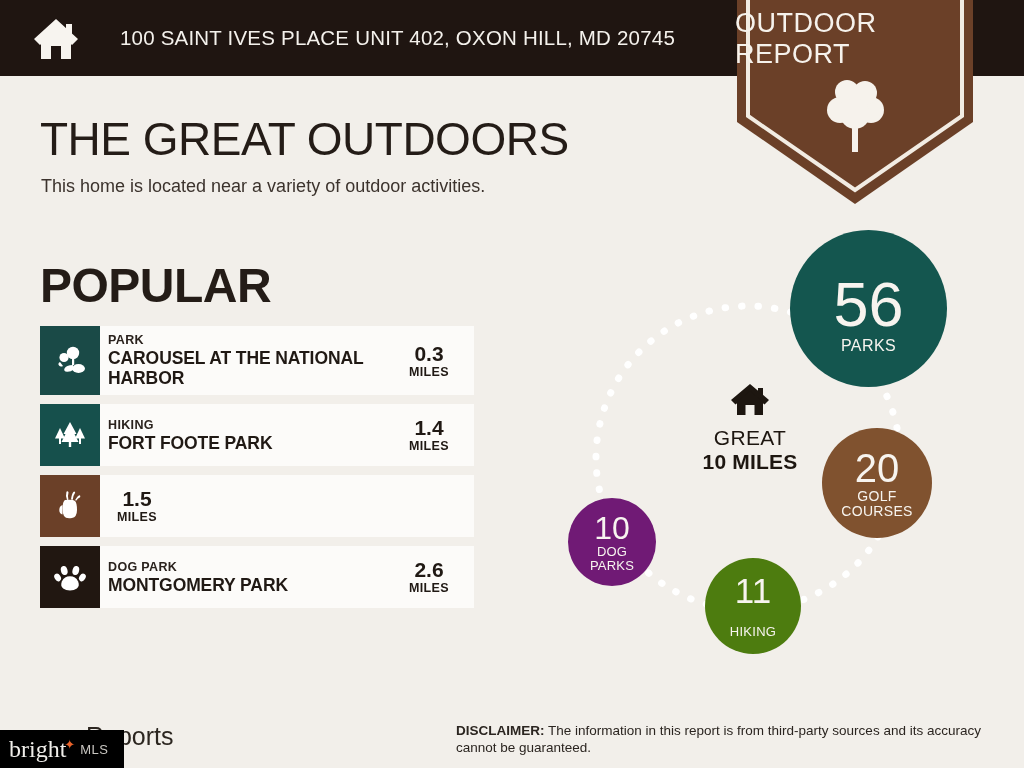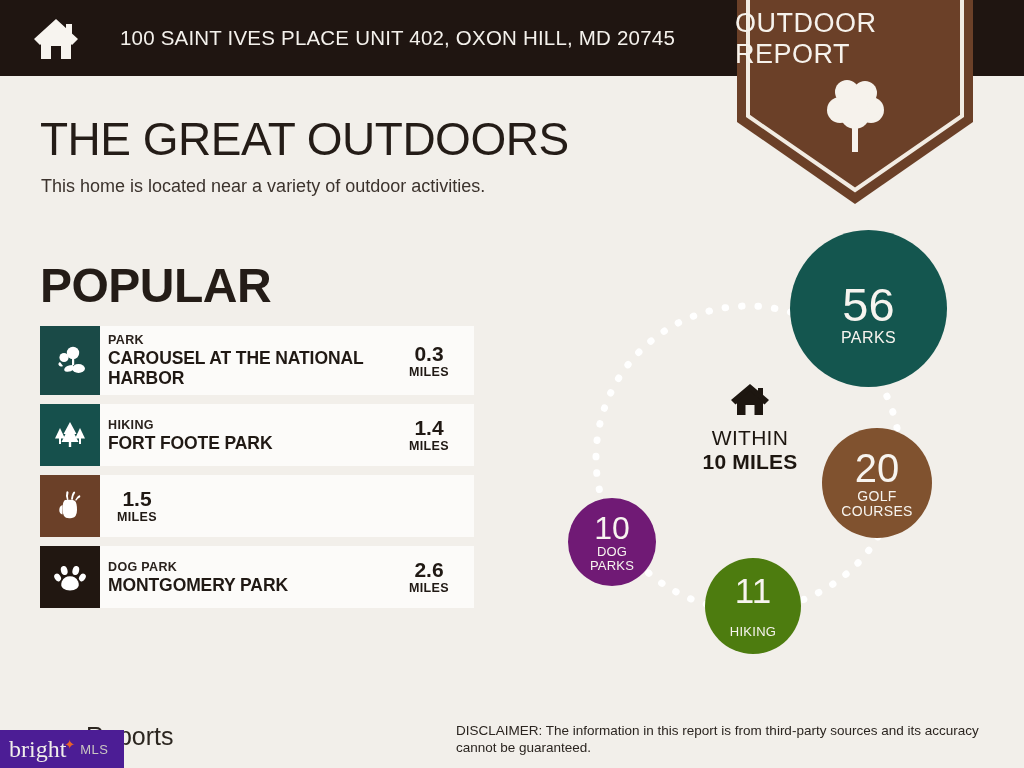--- a/index.html
+++ b/index.html
@@ -92,21 +92,21 @@
   .dots{position:absolute;left:0;top:0;width:500px;height:470px;}
   .bub{
     position:absolute;border-radius:50%;
     display:flex;flex-direction:column;align-items:center;justify-content:center;
     color:#f7f4ef;text-align:center;
   }
   .bub .n{font-weight:400;line-height:1;}
   .bub .l{font-weight:400;line-height:1.05;}
 
   .bub-parks{left:290px;top:20px;width:157px;height:157px;background:#14564f;}
-  .bub-parks .n{font-size:47px;margin-bottom:2px;margin-top:11px;}
+  .bub-parks .n{font-size:63px;margin-bottom:2px;margin-top:11px;}
   .bub-parks .l{font-size:16px;letter-spacing:.4px;}
 
   .bub-golf{left:322px;top:218px;width:110px;height:110px;background:#80522f;}
   .bub-golf .n{font-size:40px;margin-bottom:1px;}
   .bub-golf .l{font-size:14px;letter-spacing:.3px;}
 
   .bub-hiking{left:205px;top:348px;width:96px;height:96px;background:#4d7c0f;gap:16px;}
   .bub-hiking .n{font-size:35px;margin-bottom:1px;}
   .bub-hiking .l{font-size:13px;letter-spacing:.3px;}
 
@@ -121,37 +121,37 @@
   .cw{font-size:21px;color:#1d1610;letter-spacing:.3px;line-height:24px;}
   .cm{font-size:21px;color:#1d1610;font-weight:bold;letter-spacing:.2px;line-height:24px;}
 
   
   .footer-brand{
     position:absolute;left:86px;top:722px;
     font-size:25px;color:#2c2620;font-weight:400;
   }
   .watermark{
     position:absolute;left:0px;top:730px;width:124px;height:38px;
-    background:#4c1d95;display:flex;align-items:center;
+    background:#000000;display:flex;align-items:center;
   }
   .wm-bright{
     font-family:"Liberation Serif", serif;
     font-size:24px;color:#f0eeea;margin-left:9px;line-height:1;
   }
   .wm-star{
     color:#e8622a;font-size:13px;margin-left:-2px;margin-top:-9px;
   }
   .wm-mls{
     font-size:13px;color:#c9c6c1;margin-left:5px;letter-spacing:.5px;
   }
   .disclaimer{
     position:absolute;left:456px;top:722px;width:560px;
     font-size:13.5px;line-height:17px;color:#2b2520;
   }
-  .disclaimer b{font-weight:normal;}
+  .disclaimer b{font-weight:bold;}
 </style>
 </head>
 <body>
 
 <div class="header">
   <span class="header-home">
     <svg viewBox="0 0 48 48" aria-hidden="true">
       <path fill="#f7f4ef" d="M24 5 L46 25 L40 31 L24 16 L8 31 L2 25 Z"></path>
       <path fill="#f7f4ef" d="M9 27 L24 14 L39 27 L39 45 L29 45 L29 32 L19 32 L19 45 L9 45 Z"></path>
       <rect fill="#f7f4ef" x="34" y="10" width="6" height="11"></rect>
@@ -306,21 +306,21 @@
   </div>
 
   <div class="center-block">
     <span>
       <svg viewBox="0 0 40 34" aria-hidden="true">
         <path fill="#1d1610" d="M20 2 L39 18 L34.5 22.5 L20 10.5 L5.5 22.5 L1 18 Z"></path>
         <path fill="#1d1610" d="M7 20 L20 9 L33 20 L33 33 L24.5 33 L24.5 23 L15.5 23 L15.5 33 L7 33 Z"></path>
         <rect fill="#1d1610" x="28" y="6" width="5" height="8"></rect>
       </svg>
     </span>
-    <div class="cw">WITHIN</div>
+    <div class="cw">GREAT</div>
     <div class="cm">10 MILES</div>
   </div>
 
 </div>
 
 <div class="footer-brand">Reports</div>
 
 <div class="watermark">
   <span class="wm-bright">bright</span>
   <span class="wm-star">✦</span>

